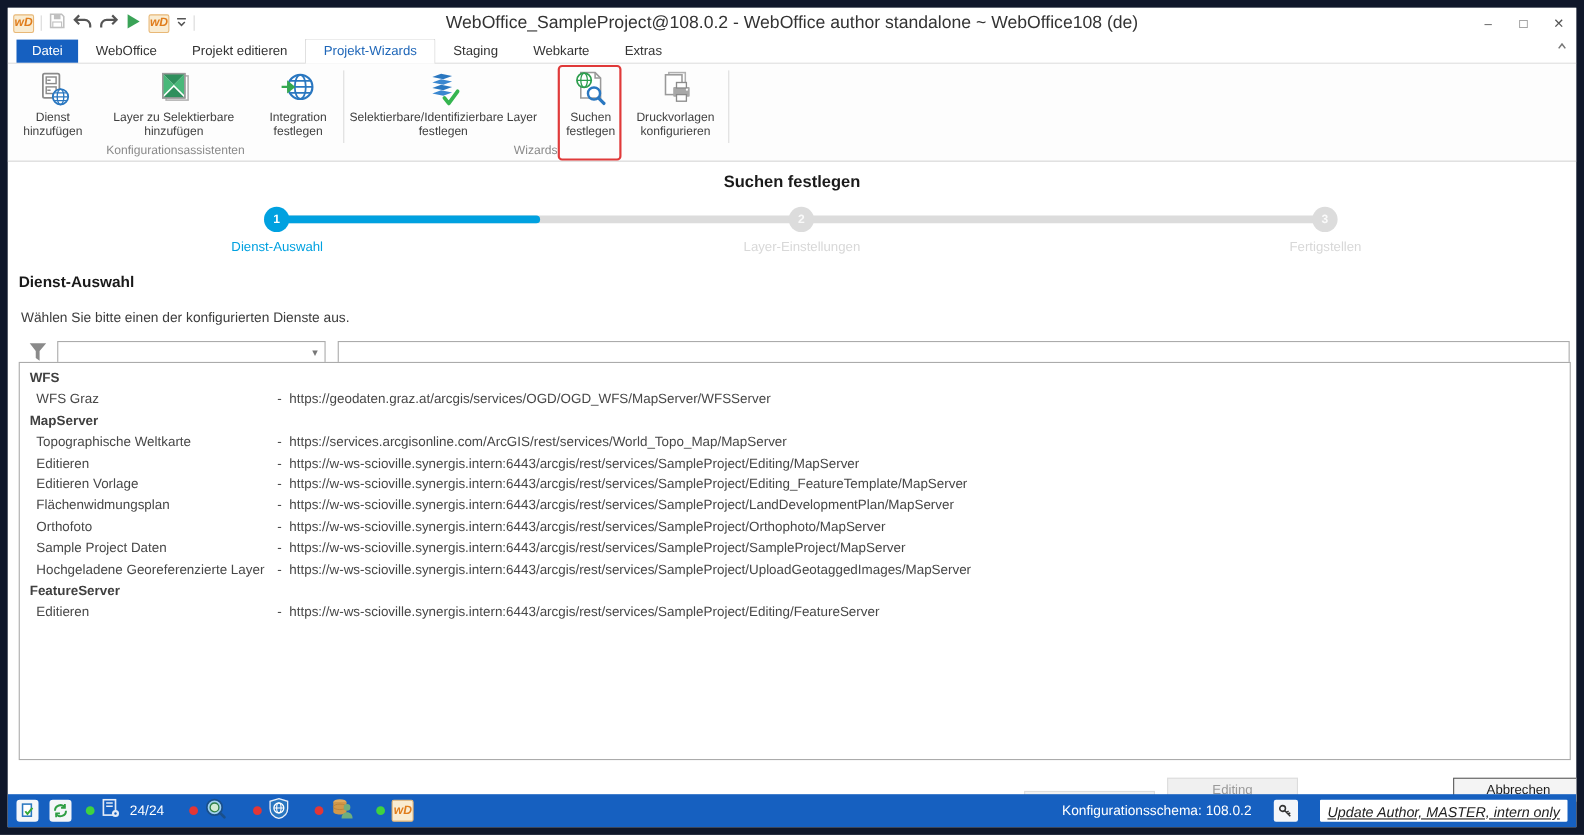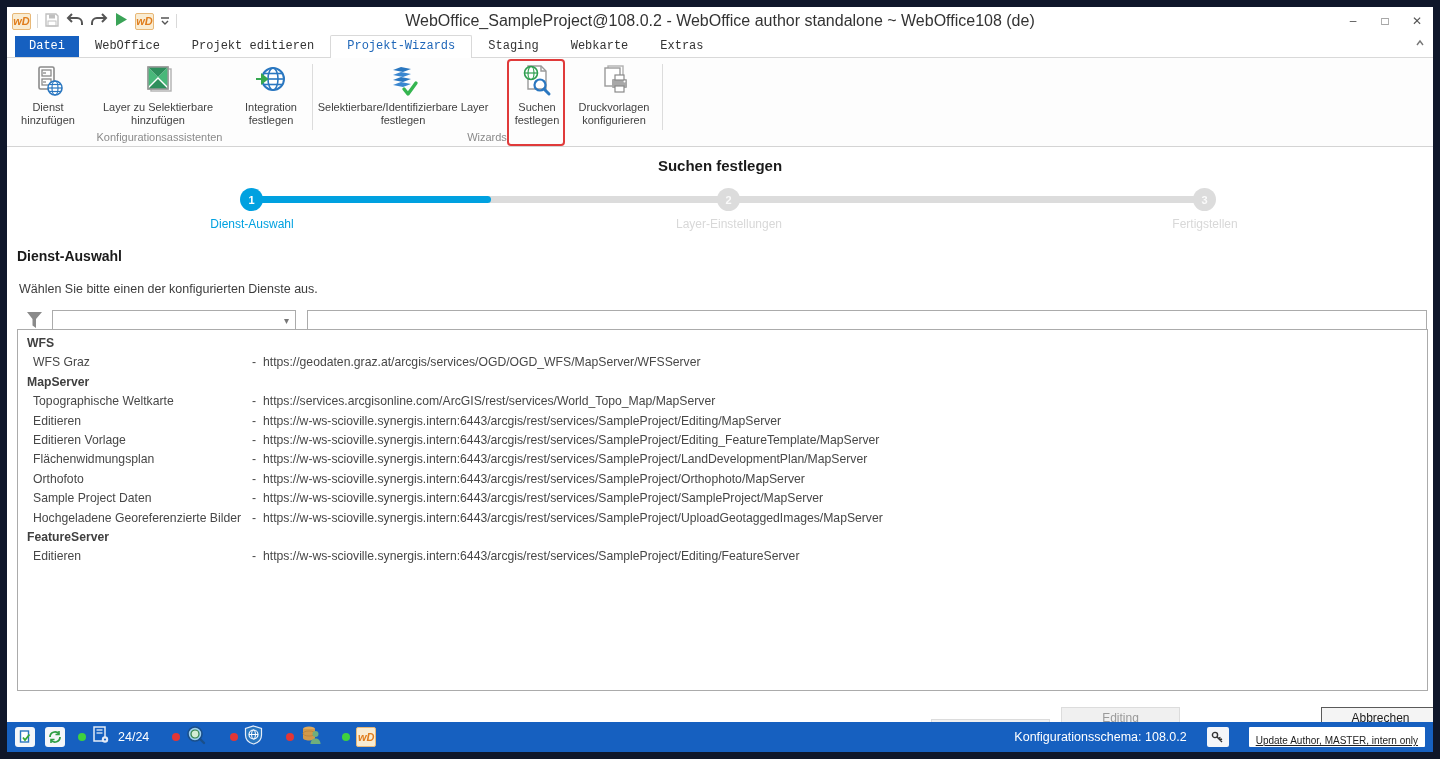--- a/index.html
+++ b/index.html
@@ -18,21 +18,21 @@
   .qat-sep { width:1px; height:14px; background:#d9d9d9; }
   .qat-btn { font-size:15px; line-height:16px; color:#555; }
   .qat-btn.disabled { color:#c0c0c0; }
   .win-title { position:absolute; left:0; right:0; text-align:center; font-size:16px; color:#333; pointer-events:none; }
   .win-controls { position:absolute; right:0; top:0; display:flex; height:28px; }
   .win-btn { width:32px; height:28px; display:flex; align-items:center; justify-content:center;
              font-size:12px; color:#555; }
 
   
   .tabrow { position:relative; height:23px; display:flex; align-items:flex-end; padding-left:8px; border-bottom:1px solid #d9d9d9; background:#fff; }
-  .tab { font-size:12px; color:#333; padding:3px 16px 4px 16px; cursor:default;font-family:Liberation Mono, monospace; }
+  .tab { font-size:12px; color:#333; padding:3px 16px 4px 16px; cursor:default; }
   .tab.file { background:#1660c0; color:#fff; padding:3px 14px 4px 14px; }
   .tab.active { background:#fff; color:#1e66b8; border:1px solid #d9d9d9; border-bottom:none; margin-bottom:-1px; padding-bottom:5px; border-top-left-radius:2px; border-top-right-radius:2px; }
   .ribbon-collapse { position:absolute; right:8px; top:3px; color:#777; font-size:10px; }
 
   
   .ribbon { position:relative; height:89px; background:#fdfdfd; border-bottom:1px solid #d4d4d4; }
   .rbtn { position:absolute; top:5px; display:flex; flex-direction:column; align-items:center; text-align:center; }
   .rbtn .ricon { height:36px; display:flex; align-items:center; justify-content:center; }
   .rbtn .rlabel { font-size:11px; line-height:13px; color:#3f3f3f; margin-top:2px; }
   .rgroup-label { position:absolute; bottom:3px; font-size:11px; color:#8a8a8a; text-align:center; }
@@ -81,21 +81,21 @@
                display:flex; align-items:center; color:#fff; }
   .sb-tile { width:20px; height:20px; background:#f4f6f9; border-radius:3px; display:flex; align-items:center; justify-content:center; flex:none; }
   .dot { width:8px; height:8px; border-radius:50%; flex:none; }
   .dot.green { background:#3fd23f; }
   .dot.red { background:#e23636; }
   .sb-count { font-size:12.5px; color:#fff; }
   .sb-right { position:absolute; right:8px; display:flex; align-items:center; gap:20px; }
   .sb-schema { font-size:12.5px; color:#fff; }
   .sb-key { width:22px; height:20px; background:#f4f6f9; border-radius:2px; display:flex; align-items:center; justify-content:center; }
   .sb-update { height:20px; background:#fff; border-radius:1px; display:flex; align-items:flex-end; padding:0 7px 1px 7px; }
-  .sb-update span { font-size:10px; color:#222; text-decoration:underline; white-space:nowrap; }
+  .sb-update span { font-size:13px; color:#222; text-decoration:underline; white-space:nowrap;font-style:italic; }
 </style>
 </head>
 <body>
 
 <div class="window">
 
   <div class="titlebar">
     <div class="qat">
       <div class="wd-logo">wD</div>
       <div class="qat-sep"></div>
@@ -314,21 +314,21 @@
       <span class="svc-name">Orthofoto</span>
       <span class="svc-dash">-</span>
       <span class="svc-url">https://w-ws-scioville.synergis.intern:6443/arcgis/rest/services/SampleProject/Orthophoto/MapServer</span>
     </div>
     <div class="svc-row">
       <span class="svc-name">Sample Project Daten</span>
       <span class="svc-dash">-</span>
       <span class="svc-url">https://w-ws-scioville.synergis.intern:6443/arcgis/rest/services/SampleProject/SampleProject/MapServer</span>
     </div>
     <div class="svc-row">
-      <span class="svc-name">Hochgeladene Georeferenzierte Bilder</span>
+      <span class="svc-name">Hochgeladene Georeferenzierte Layer</span>
       <span class="svc-dash">-</span>
       <span class="svc-url">https://w-ws-scioville.synergis.intern:6443/arcgis/rest/services/SampleProject/UploadGeotaggedImages/MapServer</span>
     </div>
     <div class="svc-group">FeatureServer</div>
     <div class="svc-row">
       <span class="svc-name">Editieren</span>
       <span class="svc-dash">-</span>
       <span class="svc-url">https://w-ws-scioville.synergis.intern:6443/arcgis/rest/services/SampleProject/Editing/FeatureServer</span>
     </div>
   </div>

